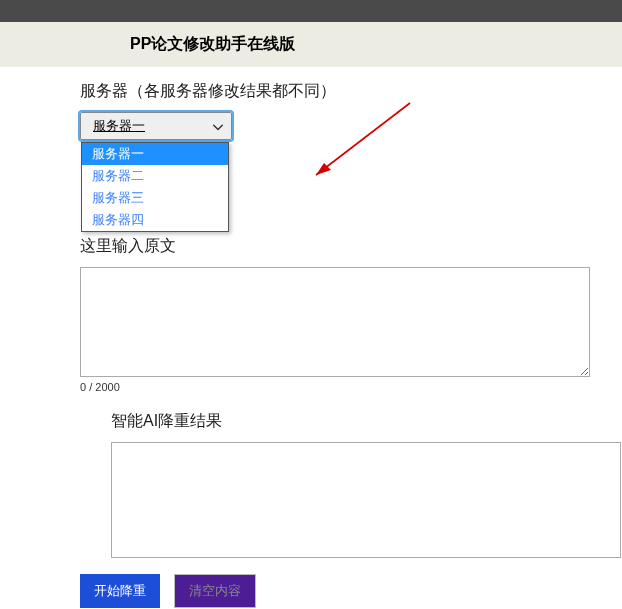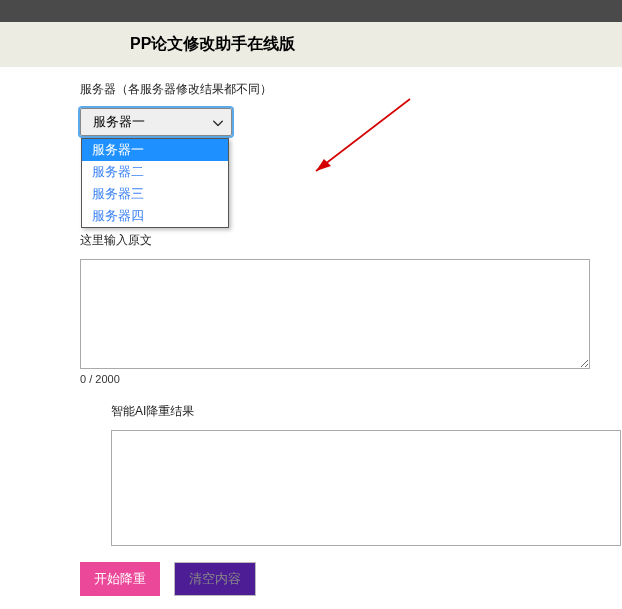--- a/index.html
+++ b/index.html
@@ -19,27 +19,28 @@
       background: #ecece2;
       padding: 12px 0 12px 130px;
       font-size: 16px;
       font-weight: bold;
       color: #000;
     }
     .content {
       padding: 14px 20px 0 80px;
     }
     .label {
-      font-size: 12px;
+      font-size: 16px;
       color: #222;
       margin-bottom: 10px;
     }
     .select-wrap {
       position: relative;
       margin-bottom: 8px;
+      text-decoration: underline;
     }
     .select-box {
       width: 152px;
       height: 28px;
       border: 1px solid #888;
       border-radius: 2px;
       outline: 2px solid #5da9e9;
       outline-offset: 0;
       background: #efefef;
       font-size: 13px;
@@ -115,21 +116,21 @@
       display: flex;
       gap: 14px;
     }
     .btn {
       padding: 7px 14px;
       font-size: 13px;
       border: none;
       cursor: pointer;
     }
     .btn-primary {
-      background: #ec4899;
+      background: #1d4ed8;
       color: #fff;
     }
     .btn-secondary {
       background: #4c1d95;
       color: #888;
       border: 1px solid #bbb;
     }
   </style>
 </head>
 <body>

